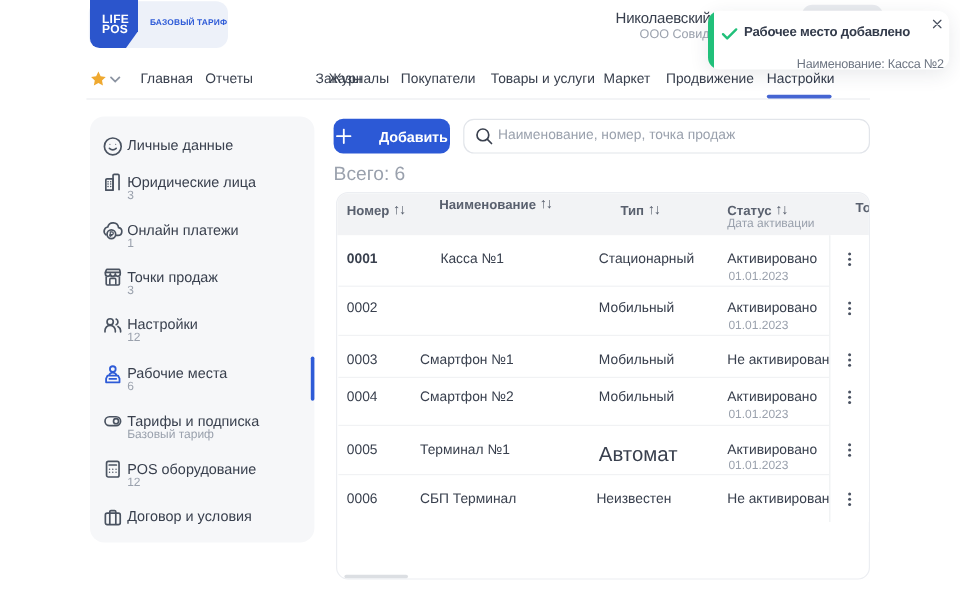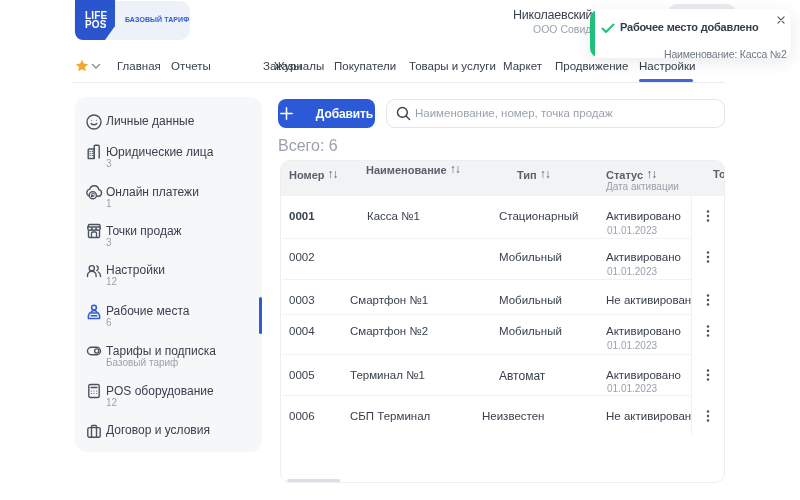--- a/index.html
+++ b/index.html
@@ -163,26 +163,26 @@
   <div class="abs dark" style="left:69px; top:133px; font-size:11.5px;">Смартфон №1</div>
   <div class="abs dark" style="left:218px;top:133px; font-size:11.5px;">Мобильный</div>
   <div class="abs dark" style="left:325px;top:133px; font-size:11.5px; white-space:nowrap;">Не активировано</div>
   <div class="abs dark" style="left:8px;  top:164px; font-size:11.5px;">0004</div>
   <div class="abs dark" style="left:69px; top:164px; font-size:11.5px;">Смартфон №2</div>
   <div class="abs dark" style="left:218px;top:164px; font-size:11.5px;">Мобильный</div>
   <div class="abs dark" style="left:325px;top:164px; font-size:11.5px;">Активировано</div>
   <div class="abs grey" style="left:326px;top:179px; font-size:10px;">01.01.2023</div>
   <div class="abs dark" style="left:8px;  top:208px; font-size:11.5px;">0005</div>
   <div class="abs dark" style="left:69px; top:208px; font-size:11.5px;">Терминал №1</div>
-  <div class="abs dark" style="left:218px;top:208px; font-size:12px;">Автомат</div>
+  <div class="abs dark" style="left:218px;top:208px; font-size:17px;">Автомат</div>
   <div class="abs dark" style="left:325px;top:208px; font-size:11.5px;">Активировано</div>
   <div class="abs grey" style="left:326px;top:222px; font-size:10px;">01.01.2023</div>
   <div class="abs dark" style="left:8px;  top:249px; font-size:11.5px;">0006</div>
   <div class="abs dark" style="left:69px; top:249px; font-size:11.5px;text-align:center;">СБП Терминал</div>
-  <div class="abs dark" style="left:201px;top:249px; font-size:11.5px;">Неизвестен</div>
+  <div class="abs dark" style="left:216px;top:249px; font-size:11.5px;">Неизвестен</div>
   <div class="abs dark" style="left:325px;top:249px; font-size:11.5px; white-space:nowrap;">Не активировано</div>
 
   <div class="abs" style="left:410px; top:35px; width:35px; height:239px; background:#fff; border-left:1px solid #eef0f2;"></div>
   <svg class="abs" style="left:425px; top:49px;" width="4" height="12" viewBox="0 0 4 12">
       <circle cx="2" cy="1.6" r="1.25" fill="#4a5261"></circle>
       <circle cx="2" cy="6" r="1.25" fill="#4a5261"></circle>
       <circle cx="2" cy="10.4" r="1.25" fill="#4a5261"></circle>
     </svg>
   <svg class="abs" style="left:425px; top:90px;" width="4" height="12" viewBox="0 0 4 12">
       <circle cx="2" cy="1.6" r="1.25" fill="#4a5261"></circle>

